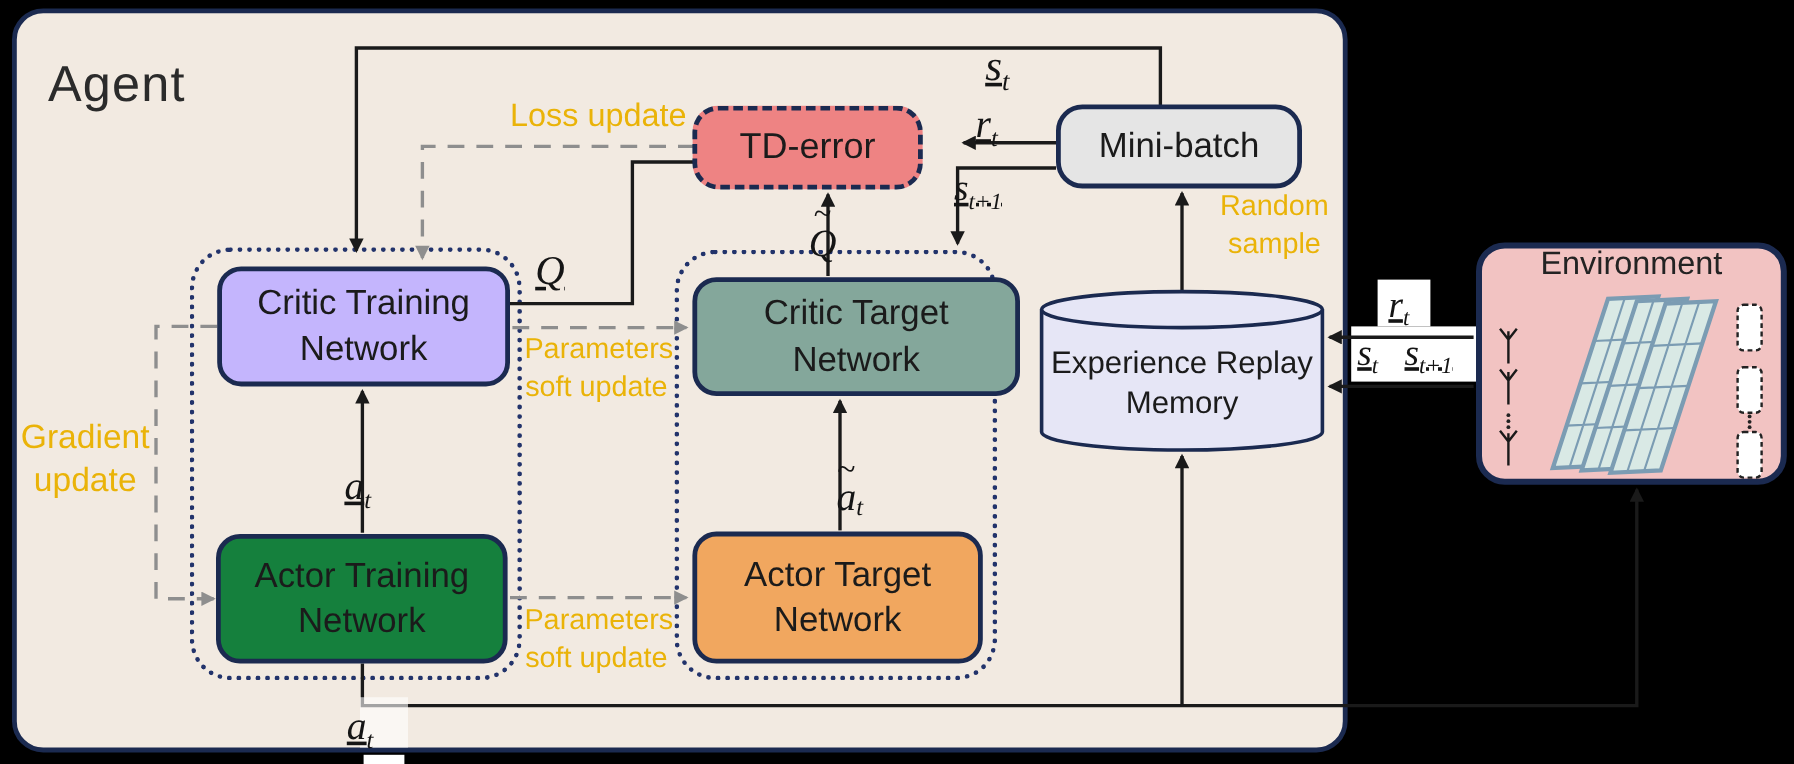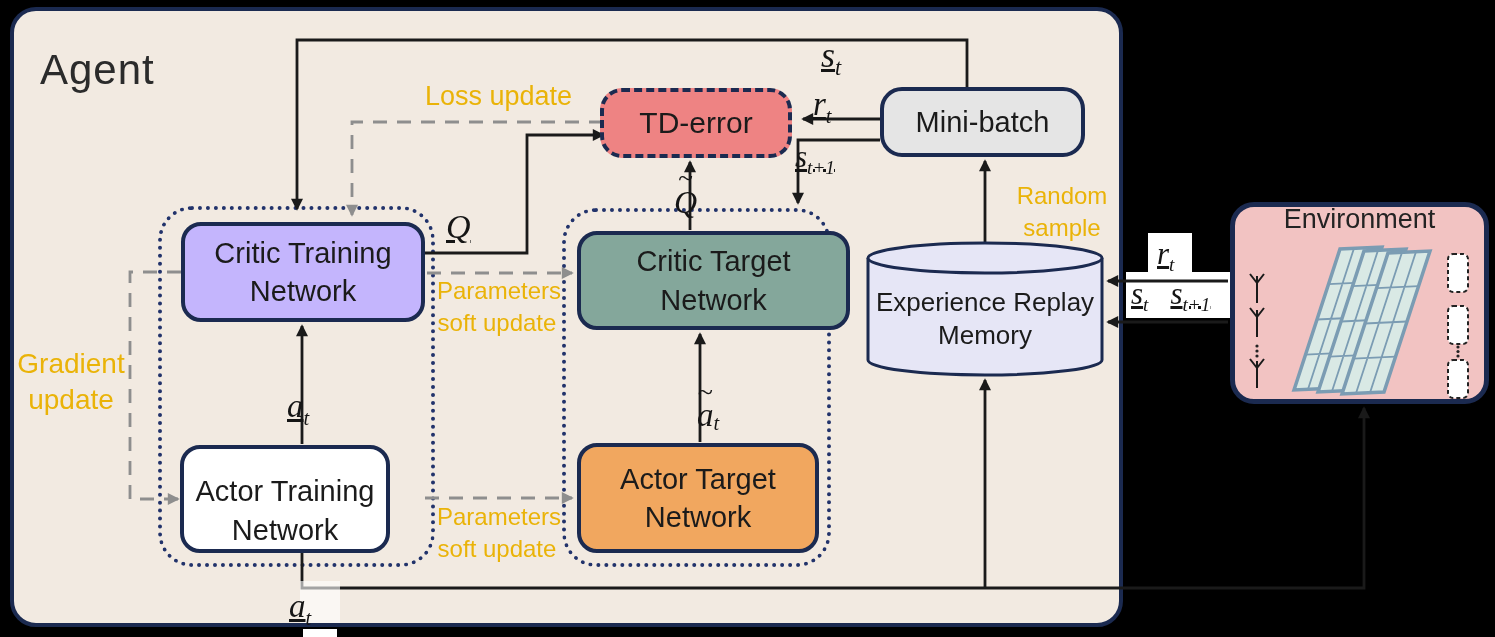--- a/index.html
+++ b/index.html
@@ -16,36 +16,36 @@
   .env-title{left:1238px;top:204px;width:243px;text-align:center;font-size:27px;color:#232323;}
   
   .group{border:4px dotted #22336b;border-radius:34px;box-sizing:border-box;background:transparent;}
   .g-train{left:158px;top:206px;width:277px;height:361px;}
   .g-target{left:562px;top:208px;width:269px;height:359px;}
   
   .node{display:flex;flex-direction:column;align-items:center;justify-content:center;
         text-align:center;color:#1b1b1b;box-sizing:border-box;border:4px solid #1b2a50;
         border-radius:20px;font-size:29px;line-height:1.32;}
   .n-critic-train{left:181px;top:222px;width:244px;height:100px;background:#c4b5fd;}
-  .n-actor-train{left:180px;top:445px;width:210px;height:108px;background:#ffffff;justify-content:flex-end;}
+  .n-actor-train{left:180px;top:445px;width:243px;height:108px;background:#15803d;}
   .n-critic-target{left:577px;top:231px;width:273px;height:99px;background:#84a79b;}
   .n-actor-target{left:577px;top:443px;width:242px;height:110px;background:#f1a75f;}
-  .n-td{left:600px;top:88px;width:192px;height:70px;background:#ee8383;
+  .n-td{left:577px;top:88px;width:192px;height:70px;background:#ee8383;
         border:4px dashed #1b2a50;border-radius:22px;font-size:30px;}
   .n-mini{left:880px;top:87px;width:205px;height:70px;background:#e5e5e5;border-radius:22px;font-size:29px;}
   
   .replay-text{left:868px;top:286px;width:234px;text-align:center;font-size:26px;
                line-height:1.25;color:#1b1b1b;}
   
   .lbl{color:#eab308;}
   .l-loss{left:425px;top:81px;font-size:27px;}
   .l-grad{left:6px;top:346px;width:130px;text-align:center;font-size:28px;line-height:1.3;}
   .l-psu1{left:437px;top:275px;width:120px;text-align:center;font-size:24px;line-height:1.32;}
   .l-psu2{left:437px;top:501px;width:120px;text-align:center;font-size:24px;line-height:1.32;}
-  .l-rand{left:1003px;top:180px;width:118px;text-align:center;font-size:24px;line-height:1.35;}
+  .l-rand{left:1003px;top:156px;width:118px;text-align:center;font-size:24px;line-height:1.35;}
   .lbl span{display:block;}
   .node span{display:block;}
   
   .math{font-family:"Liberation Serif",serif;font-style:italic;color:#151515;text-decoration:underline;}
   .math sub{font-size:0.62em;font-style:italic;}
   .m-st{left:821px;top:34px;font-size:36px;}
   .m-rt{left:813px;top:86px;font-size:33px;}
   .m-st1{left:795px;top:139px;font-size:31px;}
   .m-q{left:446px;top:208px;font-size:34px;}
   .m-qt{left:674px;top:158px;font-size:32px;}

